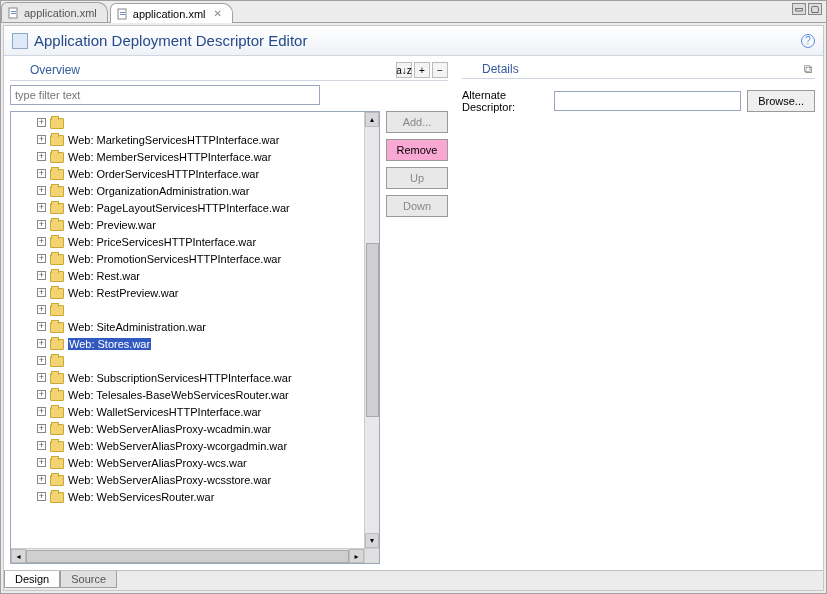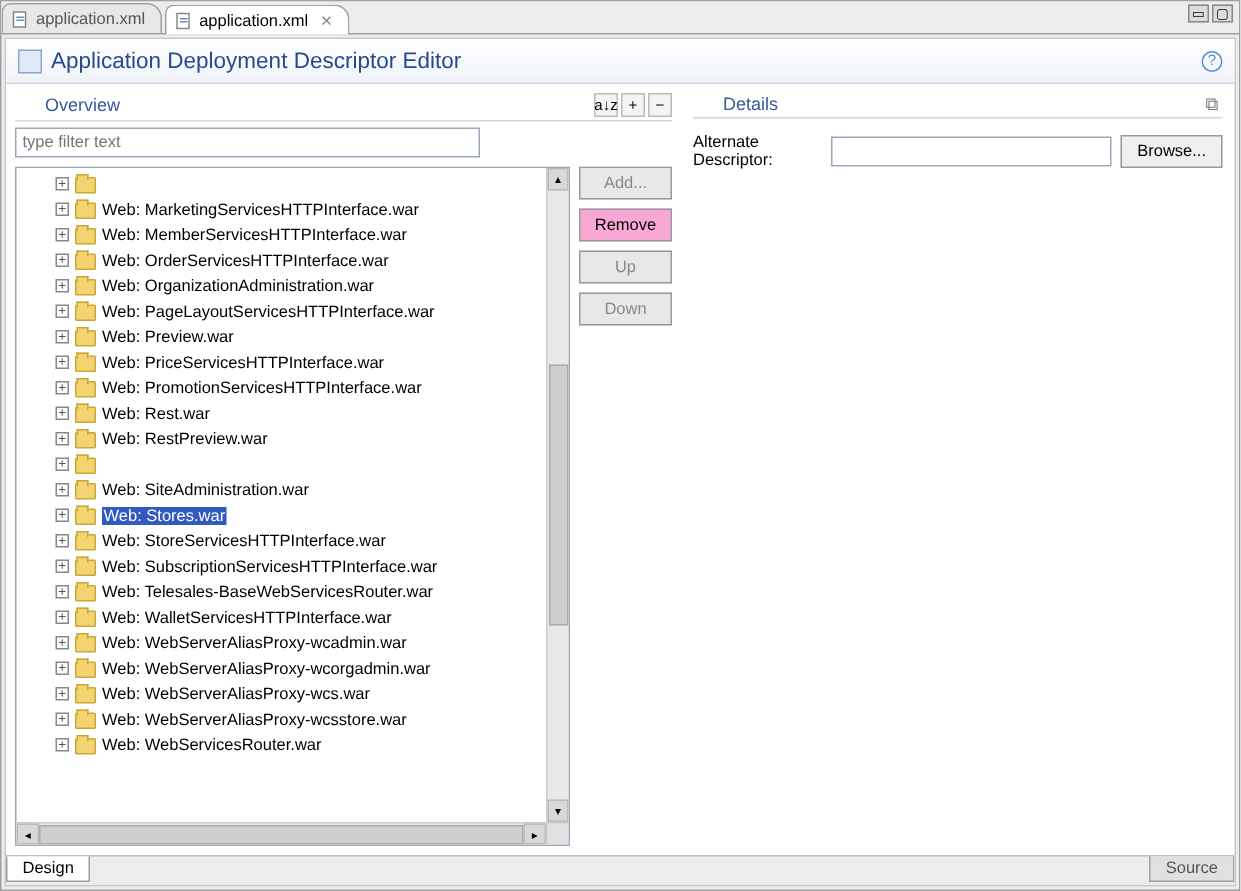--- a/index.html
+++ b/index.html
@@ -321,21 +321,20 @@
     font-size: 12px;
     color: #777;
     cursor:pointer;
   }
   .bottom-tabs {
     height: 20px;
     display: flex;
     align-items: flex-start;
     background: #ececec;
     border-top: 1px solid #c0c0c0;
-    justify-content: space-between;
   }
   .btab {
     padding: 2px 10px;
     border: 1px solid #a0a0a0;
     border-top: none;
     background: #e0e0e0;
     font-size: 11px;
     cursor:pointer;
     color: #555;
   }
@@ -463,21 +462,20 @@
                     <span class="tree-label">Web: SiteAdministration.war</span>
                   </div>
                   <div class="tree-item selected">
                     <span class="exp">+</span>
                     <span class="folder-icn"></span>
                     <span class="tree-label">Web: Stores.war</span>
                   </div>
                   <div class="tree-item">
                     <span class="exp">+</span>
                     <span class="folder-icn"></span>
-                    <span class="tree-label">Web: StoreServicesHTTPInterface.war</span>
                   </div>
                   <div class="tree-item">
                     <span class="exp">+</span>
                     <span class="folder-icn"></span>
                     <span class="tree-label">Web: SubscriptionServicesHTTPInterface.war</span>
                   </div>
                   <div class="tree-item">
                     <span class="exp">+</span>
                     <span class="folder-icn"></span>
                     <span class="tree-label">Web: Telesales-BaseWebServicesRouter.war</span>

